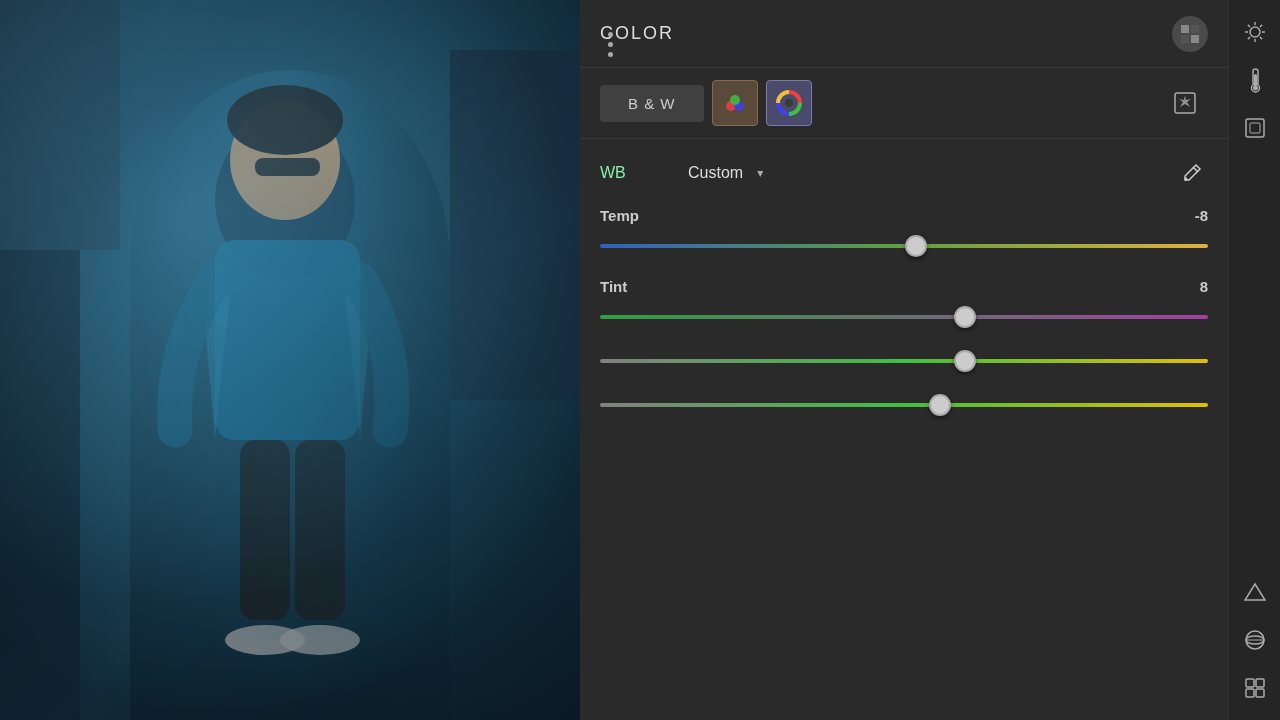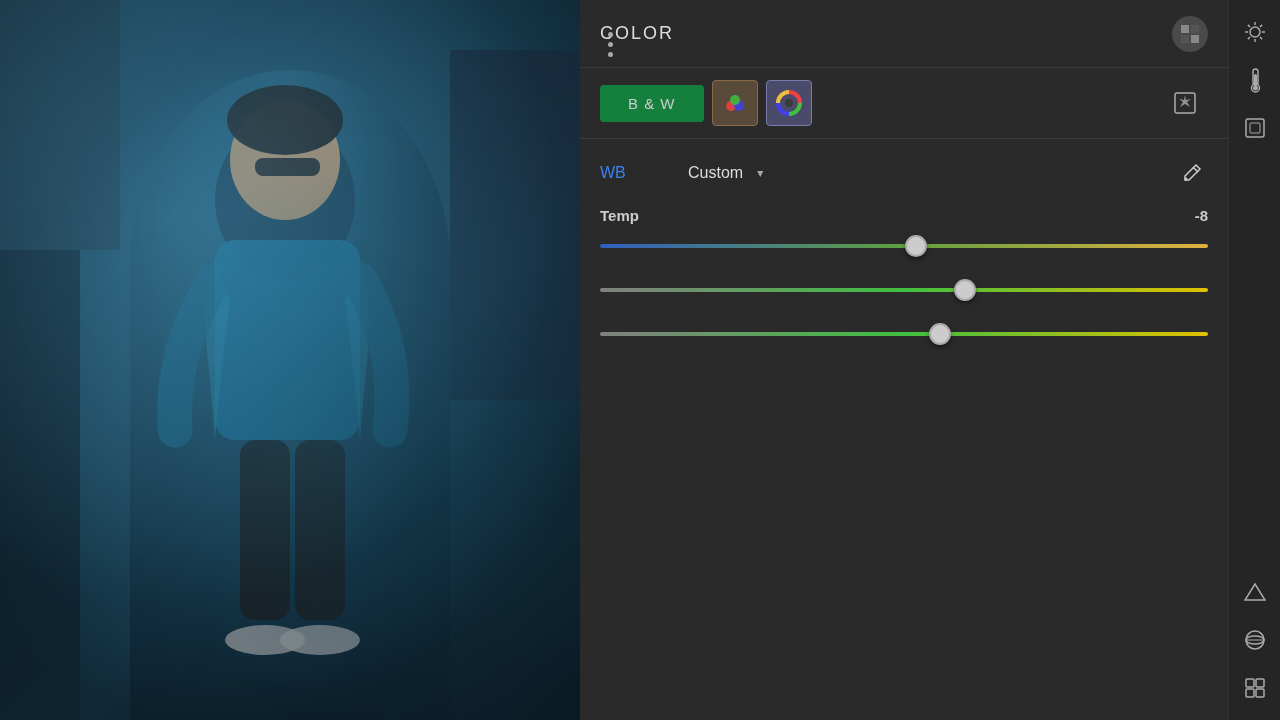--- a/index.html
+++ b/index.html
@@ -109,21 +109,21 @@
 
     
     .mode-row {
       display: flex;
       align-items: center;
       padding: 12px 20px;
       gap: 8px;
       border-bottom: 1px solid #3a3a3a;
     }
     .bw-button {
-      background: #15803d;
+      background: #404040;
       border: none;
       color: #ccc;
       padding: 10px 28px;
       font-size: 15px;
       border-radius: 4px;
       cursor: pointer;
       letter-spacing: 1px;
     }
     .mode-icon-btn {
       width: 46px;
@@ -164,21 +164,21 @@
     }
 
     
     .wb-row {
       display: flex;
       align-items: center;
       padding: 18px 20px 10px 20px;
       gap: 8px;
     }
     .wb-label {
-      color: #3b82f6;
+      color: #86efac;
       font-size: 16px;
       min-width: 80px;
     }
     .wb-dropdown {
       display: flex;
       align-items: center;
       gap: 14px;
       cursor: pointer;
     }
     .wb-value {
@@ -411,20 +411,30 @@
       <div class="slider-header">
         <span class="slider-label">Temp</span>
         <span class="slider-value">-8</span>
       </div>
       <div class="slider-track-container">
         <div class="slider-track temp-track" style="width:100%;"></div>
         <div class="slider-thumb" style="left:52%"></div>
       </div>
     </div>
 
+    <div class="slider-section">
+      <div class="slider-header">
+        <span class="slider-label">Tint</span>
+        <span class="slider-value">8</span>
+      </div>
+      <div class="slider-track-container">
+        <div class="slider-track tint-track" style="width:100%;"></div>
+        <div class="slider-thumb" style="left:60%"></div>
+      </div>
+    </div>
 
     <div class="slider-section">
       <div class="slider-track-container">
         <div class="slider-track vibrance-track" style="width:100%;"></div>
         <div class="slider-thumb" style="left:60%"></div>
       </div>
     </div>
 
     <div class="slider-section">
       <div class="slider-track-container">

